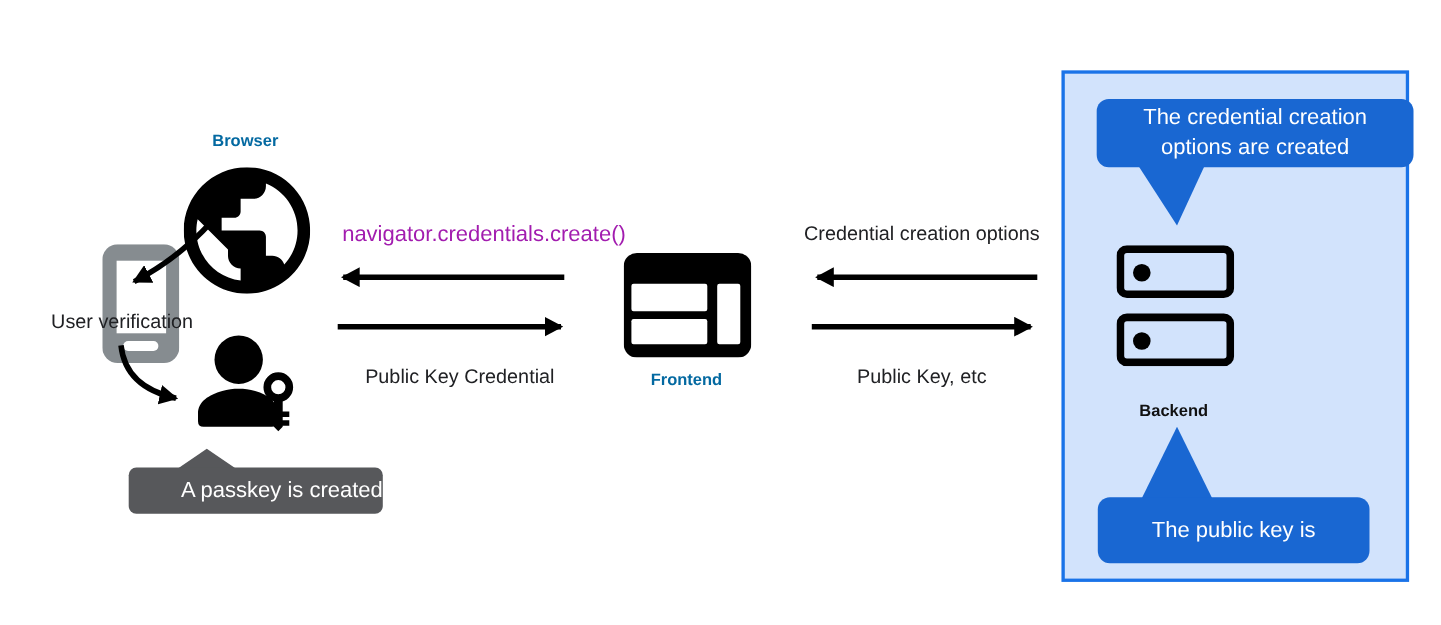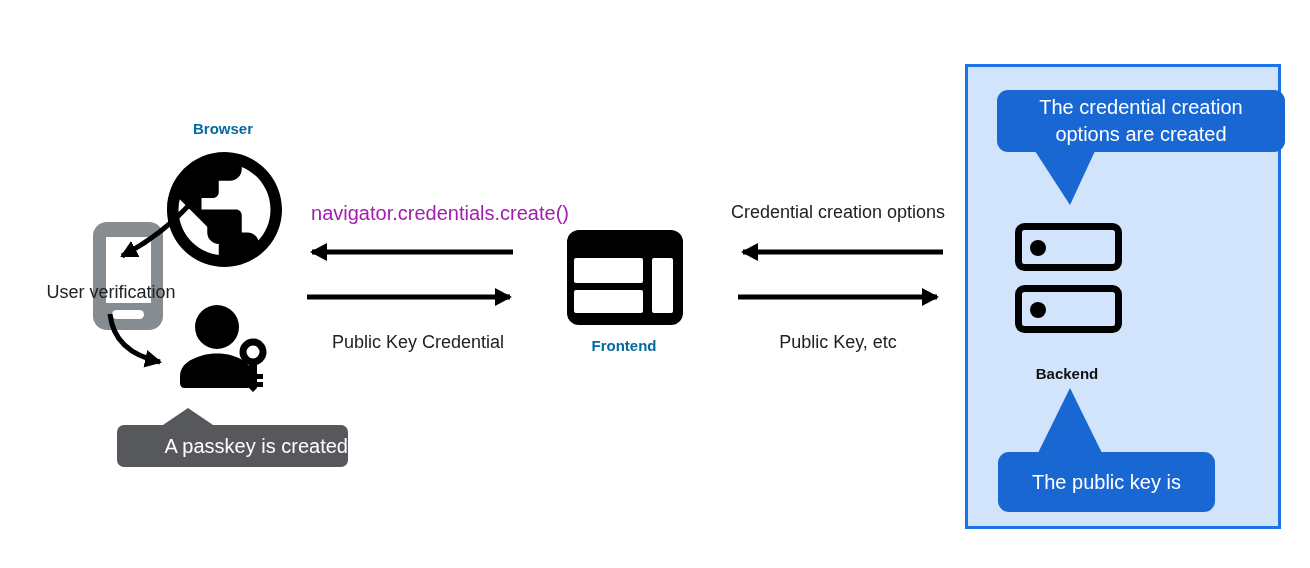--- a/index.html
+++ b/index.html
@@ -36,21 +36,21 @@
   .panel{
     left:965px;top:64px;width:310px;height:459px;
     background:var(--panel_bg);border:3px solid var(--panel_border);
   }
   .bubble{
     position:absolute;background:var(--bubble_blue);color:var(--white);
     border-radius:11px;font-size:20px;line-height:27px;text-align:center;
     display:flex;flex-direction:column;justify-content:center;
   }
   .bubble-top{left:29px;top:23px;width:288px;height:62px;}
-  .bubble-bottom{left:30px;top:385px;width:217px;height:60px;}
+  .bubble-bottom{left:30px;top:385px;width:247px;height:60px;}
   .tail-down{
     position:absolute;left:67px;top:84px;width:0;height:0;
     border-left:35px solid transparent;border-right:25px solid transparent;
     border-top:54px solid var(--bubble_blue);
   }
   .tail-up{
     position:absolute;left:70px;top:321px;width:0;height:0;
     border-left:32px solid transparent;border-right:32px solid transparent;
     border-bottom:65px solid var(--bubble_blue);
   }

